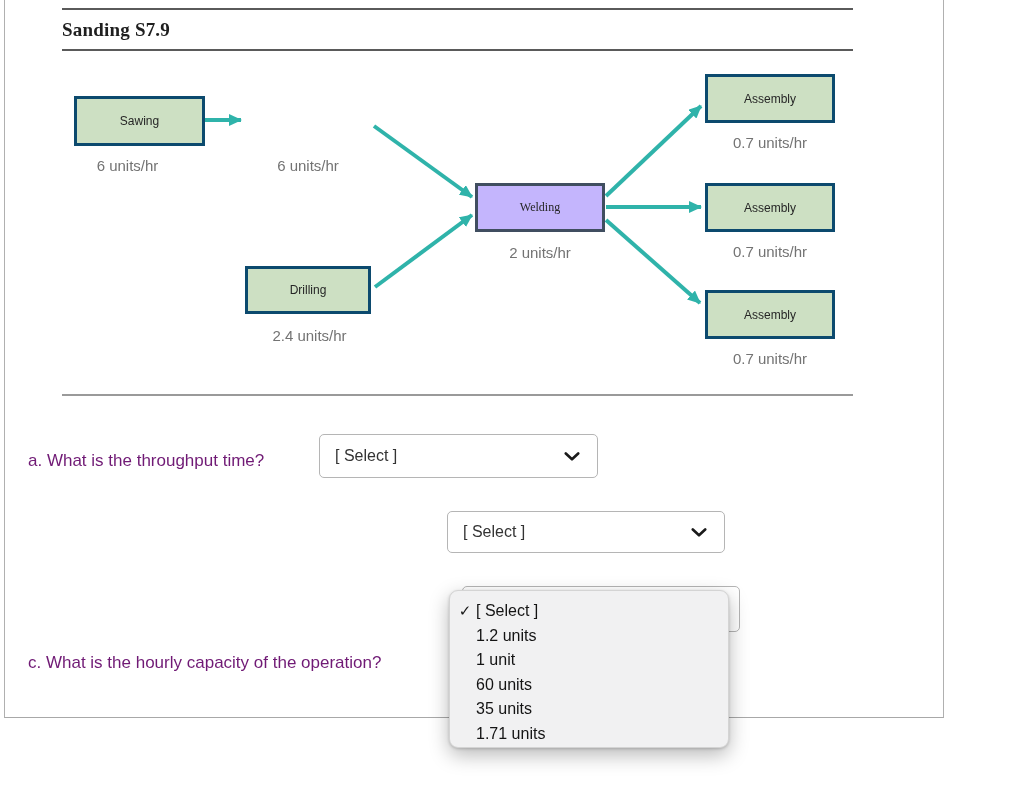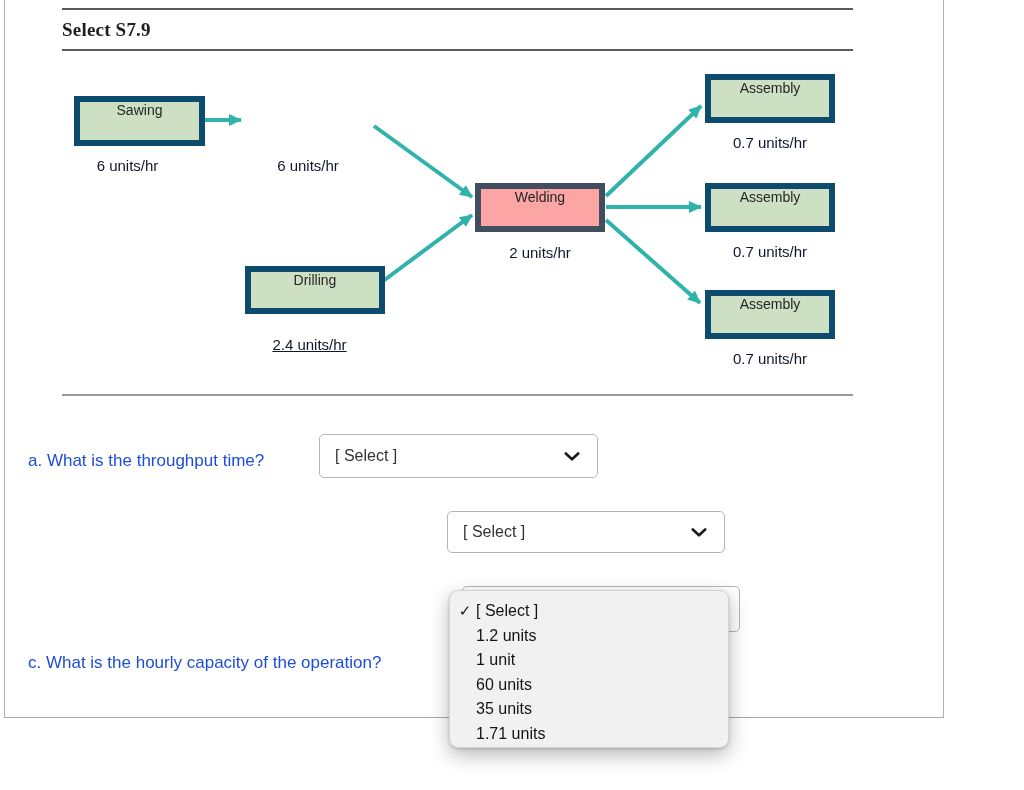--- a/index.html
+++ b/index.html
@@ -25,47 +25,47 @@
   .figure-title {
     position: absolute; left: 62px; top: 19px;
     font-family: "Liberation Serif", serif;
     font-size: 19px; font-weight: bold; color: #1f1f1f; letter-spacing: 0.2px;
   }
 
   
   .arrows { position: absolute; left: 0; top: 0; width: 1024px; height: 420px; z-index: 1; pointer-events: none; }
   .node {
     position: absolute; z-index: 2;
-    display: flex; align-items: flex-start; justify-content: center;
-    background: #cde0c3; border: 6px solid #0c4a6e;
-    font-size: 14px; color: #262626;
+    display: flex; align-items: center; justify-content: center;
+    background: #cde0c3; border: 3px solid #0c4a6e;
+    font-size: 12px; color: #262626;
   }
-  .node.bottleneck { background: #fca5a5; border-color: #404e60; }
+  .node.bottleneck { background: #c4b5fd; border-color: #404e60; font-family: Liberation Serif, serif; }
   .n-sawing    { left: 62px;  top: 96px;  width: 131px; height: 50px; margin-left: 12px; }
   .n-sanding   { left: 243px; top: 96px;  width: 130px; height: 50px; }
-  .n-drilling  { left: 245px; top: 266px; width: 140px; height: 48px; }
+  .n-drilling  { left: 245px; top: 266px; width: 126px; height: 48px; }
   .n-welding   { left: 475px; top: 183px; width: 130px; height: 49px; }
   .n-assembly1 { left: 705px; top: 74px;  width: 130px; height: 49px; }
   .n-assembly2 { left: 705px; top: 183px; width: 130px; height: 49px; }
   .n-assembly3 { left: 705px; top: 290px; width: 130px; height: 49px; }
 
   .rate {
     position: absolute; z-index: 2; text-align: center;
-    font-size: 15px; color: #0f172a;
+    font-size: 15px; color: #737373;
   }
   .r-sawing    { left: 62px;  top: 157px; width: 131px; }
   .r-sanding   { left: 243px; top: 157px; width: 130px; }
-  .r-drilling  { left: 245px; top: 336px; width: 129px; text-decoration: underline; }
+  .r-drilling  { left: 245px; top: 327px; width: 129px; }
   .r-welding   { left: 475px; top: 244px; width: 130px; }
   .r-assembly1 { left: 705px; top: 134px; width: 130px; }
   .r-assembly2 { left: 705px; top: 243px; width: 130px; }
   .r-assembly3 { left: 705px; top: 350px; width: 130px; }
 
   
-  .q-label { position: absolute; font-size: 17px; color: #1d4ed8; white-space: nowrap; z-index: 2; }
+  .q-label { position: absolute; font-size: 17px; color: #701a75; white-space: nowrap; z-index: 2; }
   .q-a { left: 28px; top: 451px; }
   .q-b { left: 28px; top: 527px; }
   .q-c { left: 28px; top: 605px; margin-top: 48px; }
 
   .select {
     position: absolute; background: #ffffff;
     border: 1px solid #b5b5b5; border-radius: 5px;
     display: flex; align-items: center;
     padding-left: 15px; cursor: pointer;
   }
@@ -94,21 +94,21 @@
   }
 </style>
 </head>
 <body>
 
 <div class="canvas">
 
   <div class="card"></div>
 
   <div class="rule rule-top"></div>
-  <h2 class="figure-title">Select S7.9</h2>
+  <h2 class="figure-title">Sanding S7.9</h2>
   <div class="rule rule-mid"></div>
 
   <svg class="arrows" viewBox="0 0 1024 420">
     <defs>
       <marker id="ah" markerUnits="userSpaceOnUse" markerWidth="13" markerHeight="12" viewBox="0 0 13 12" refX="12" refY="6" orient="auto">
         <path d="M0,0 L13,6 L0,12 Z" fill="#2fb3aa"></path>
       </marker>
     </defs>
     <line x1="194" y1="120" x2="241" y2="120" stroke="#2fb3aa" stroke-width="4" marker-end="url(#ah)"></line>
     <line x1="374" y1="126" x2="472" y2="197" stroke="#2fb3aa" stroke-width="4" marker-end="url(#ah)"></line>

